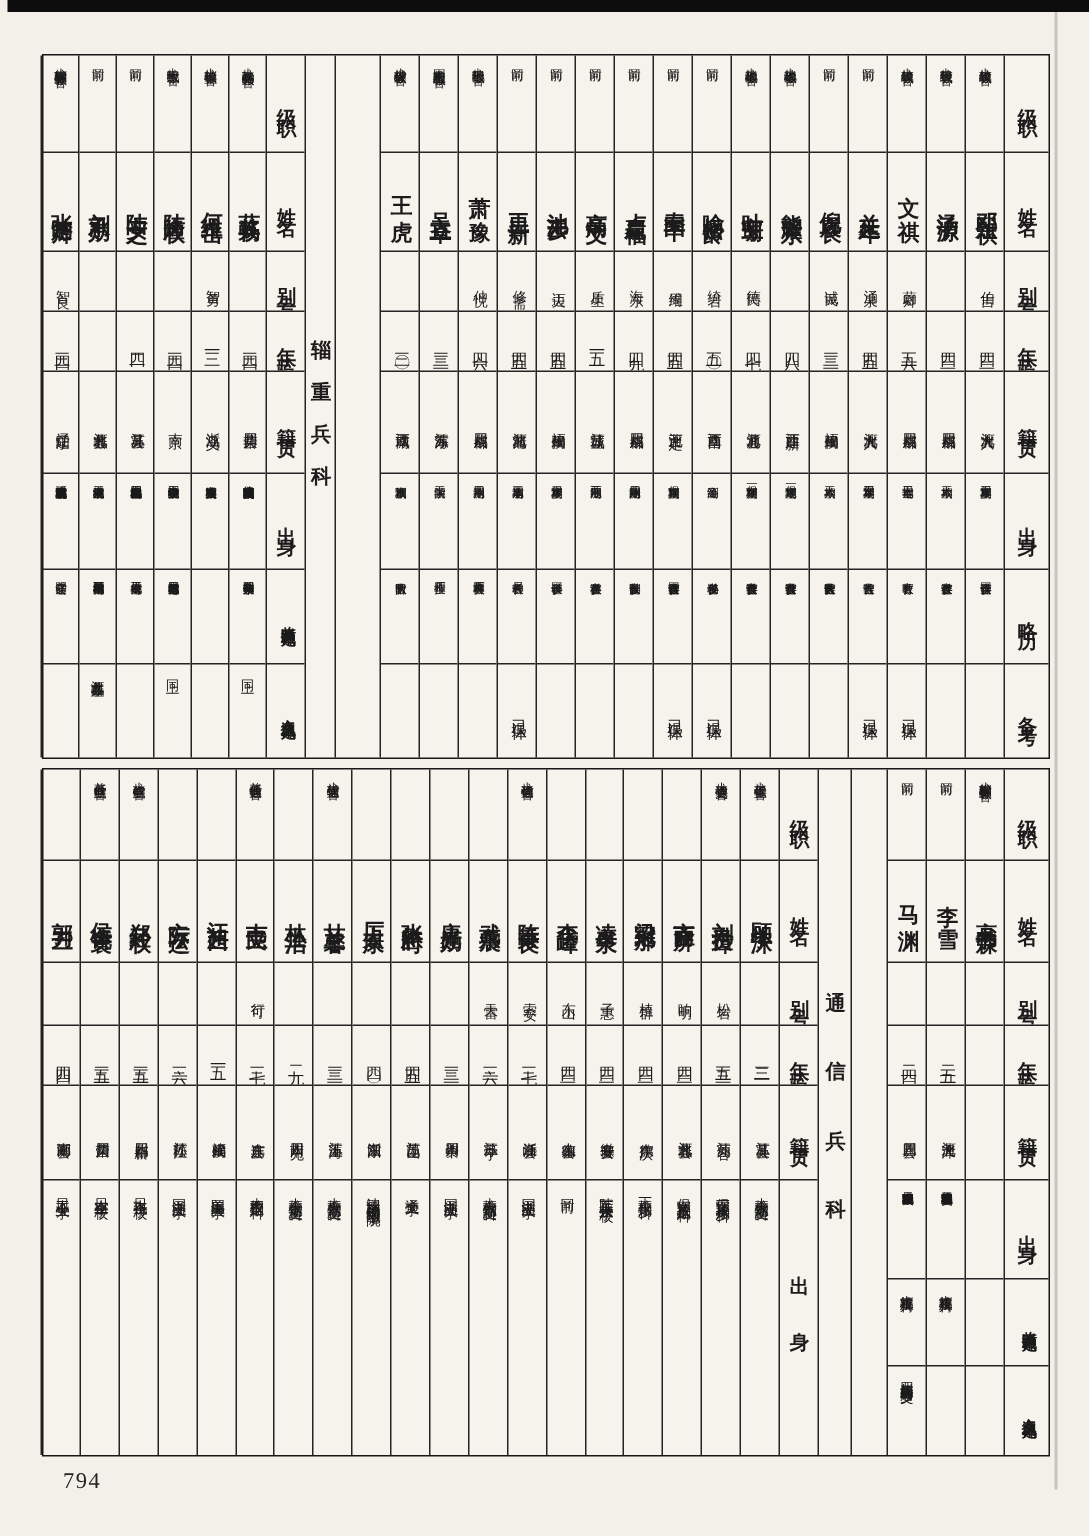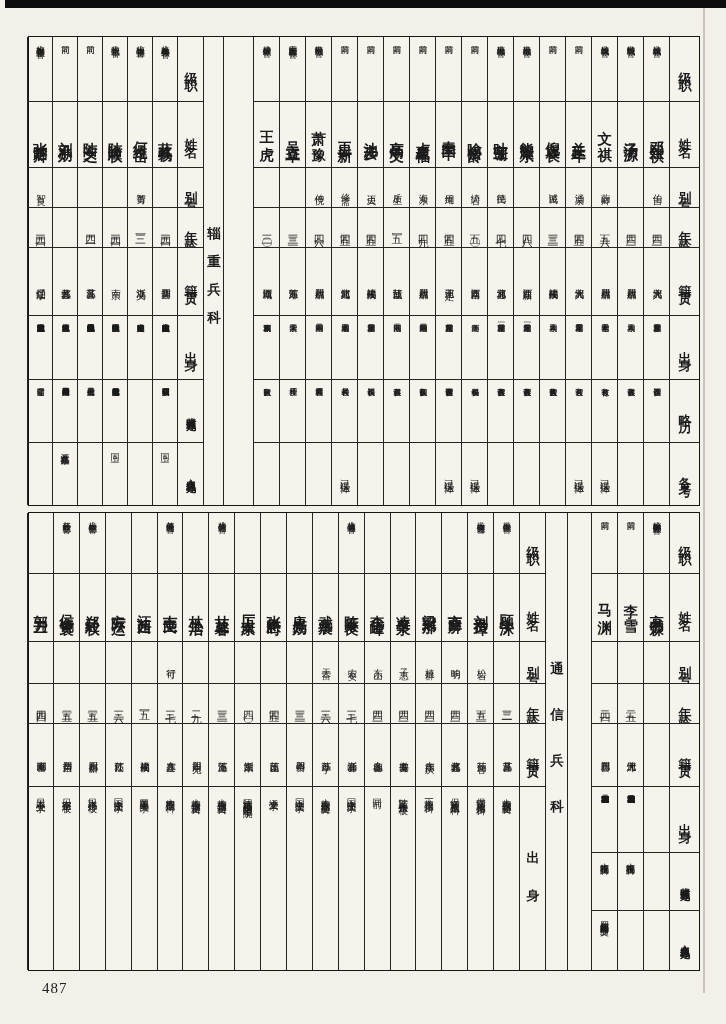--- a/index.html
+++ b/index.html
@@ -1193,13 +1193,13 @@
       </div>
       <div class="cell origin" style="height: 63px;">
         <span>湖南郦县</span>
       </div>
       <div class="cell edu" style="height: 182px;">
         <span>日本工业大学</span>
       </div>
     </div>
   </div>
 
-<div class="page-number">487</div>
+<div class="page-number">794</div>
 
 </body></html>

